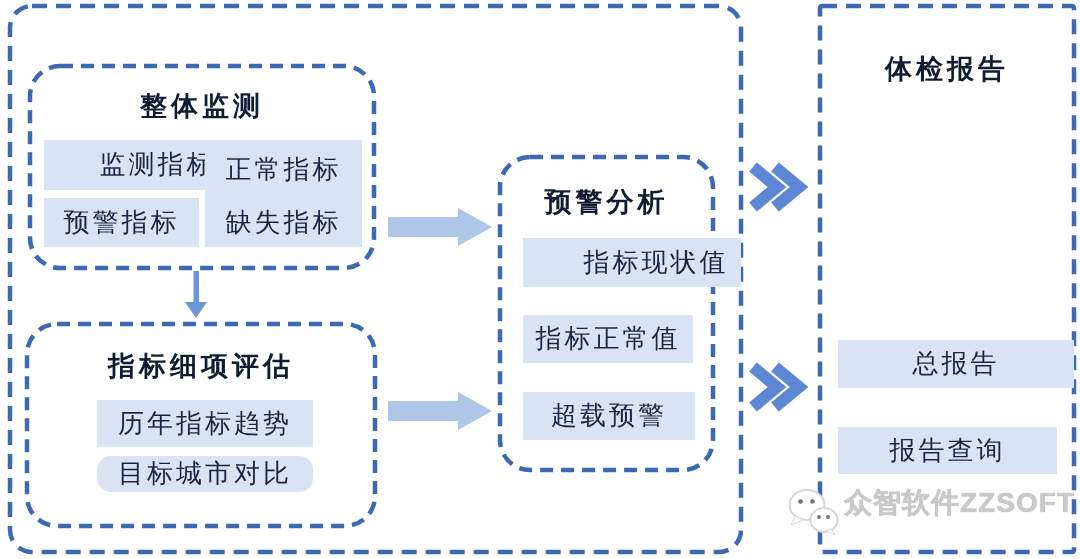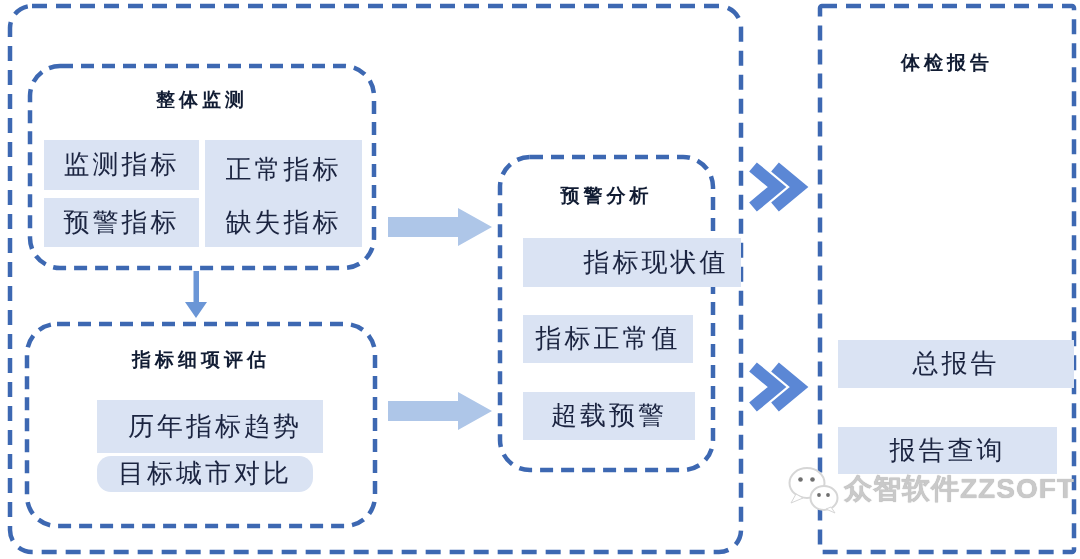--- a/index.html
+++ b/index.html
@@ -2,54 +2,54 @@
 <html><head>
 <meta charset="utf-8">
 <style>
   html,body{margin:0;padding:0;background:#ffffff;}
   .stage{
     position:relative;width:1080px;height:559px;background:#ffffff;
     overflow:hidden;font-family:"Liberation Serif",serif;
   }
   .stage svg.layer{position:absolute;left:0;top:0;width:1080px;height:559px;}
   .panel-title{
-    position:absolute;text-align:center;font-weight:700;font-size:19px;
+    position:absolute;text-align:center;font-weight:700;font-size:27px;
     color:#111C33;letter-spacing:4px;line-height:1.2;
-    font-family:Liberation Mono, monospace;
+    font-family:Liberation Sans, sans-serif;
   }
   .label-box{
     position:absolute;background:#DAE3F3;color:#1B2440;font-size:26px;
     display:flex;align-items:center;justify-content:center;
     letter-spacing:3px;line-height:1;font-family:"Liberation Serif",serif;
   }
   .t-monitoring{left:30px;top:90px;width:344px;}
   .t-detail{left:27px;top:350px;width:348px;}
   .t-warning{left:500px;top:186px;width:213px;}
   .t-report{left:820px;top:53px;width:254px;}
 
-  .b-mon-0{left:44px;top:140px;width:155px;height:50px;}
+  .b-mon-0{left:44px;top:140px;width:155px;height:50px;padding-left:36px;}
   .b-mon-1{left:205px;top:140px;width:157px;height:60px;}
   .b-mon-2{left:44px;top:198px;width:155px;height:49px;}
   .b-mon-3{left:205px;top:198px;width:157px;height:49px;}
 
-  .b-det-0{left:97px;top:400px;width:216px;height:53px;padding-left:10px;}
+  .b-det-0{left:97px;top:400px;width:216px;height:47px;}
   .b-det-1{left:97px;top:456px;width:216px;height:36px;border-radius:14px;}
 
   .b-warn-0{left:523px;top:238px;width:170px;height:49px;padding-left:48px;}
   .b-warn-1{left:523px;top:315px;width:170px;height:48px;}
   .b-warn-2{left:523px;top:392px;width:172px;height:48px;}
 
   .b-rep-0{left:838px;top:127px;width:219px;height:50px;}
   .b-rep-1{left:838px;top:235px;width:219px;height:48px;}
   .b-rep-2{left:838px;top:340px;width:236px;height:48px;}
   .b-rep-3{left:838px;top:427px;width:219px;height:47px;}
 
   .watermark{
-    position:absolute;left:782px;top:462px;height:54px;
-    display:flex;align-items:center;
+    position:absolute;left:782px;top:484px;height:54px;
+    display:flex;align-items:flex-start;
   }
   .watermark .wm-text{
     font-family:"Liberation Sans",sans-serif;font-weight:700;font-size:28px;
     color:#c9c9c9;letter-spacing:1px;
     text-shadow:0 0 1px #9e9e9e;
     margin-left:4px;white-space:nowrap;
   }
 </style>
 </head>
 <body>

